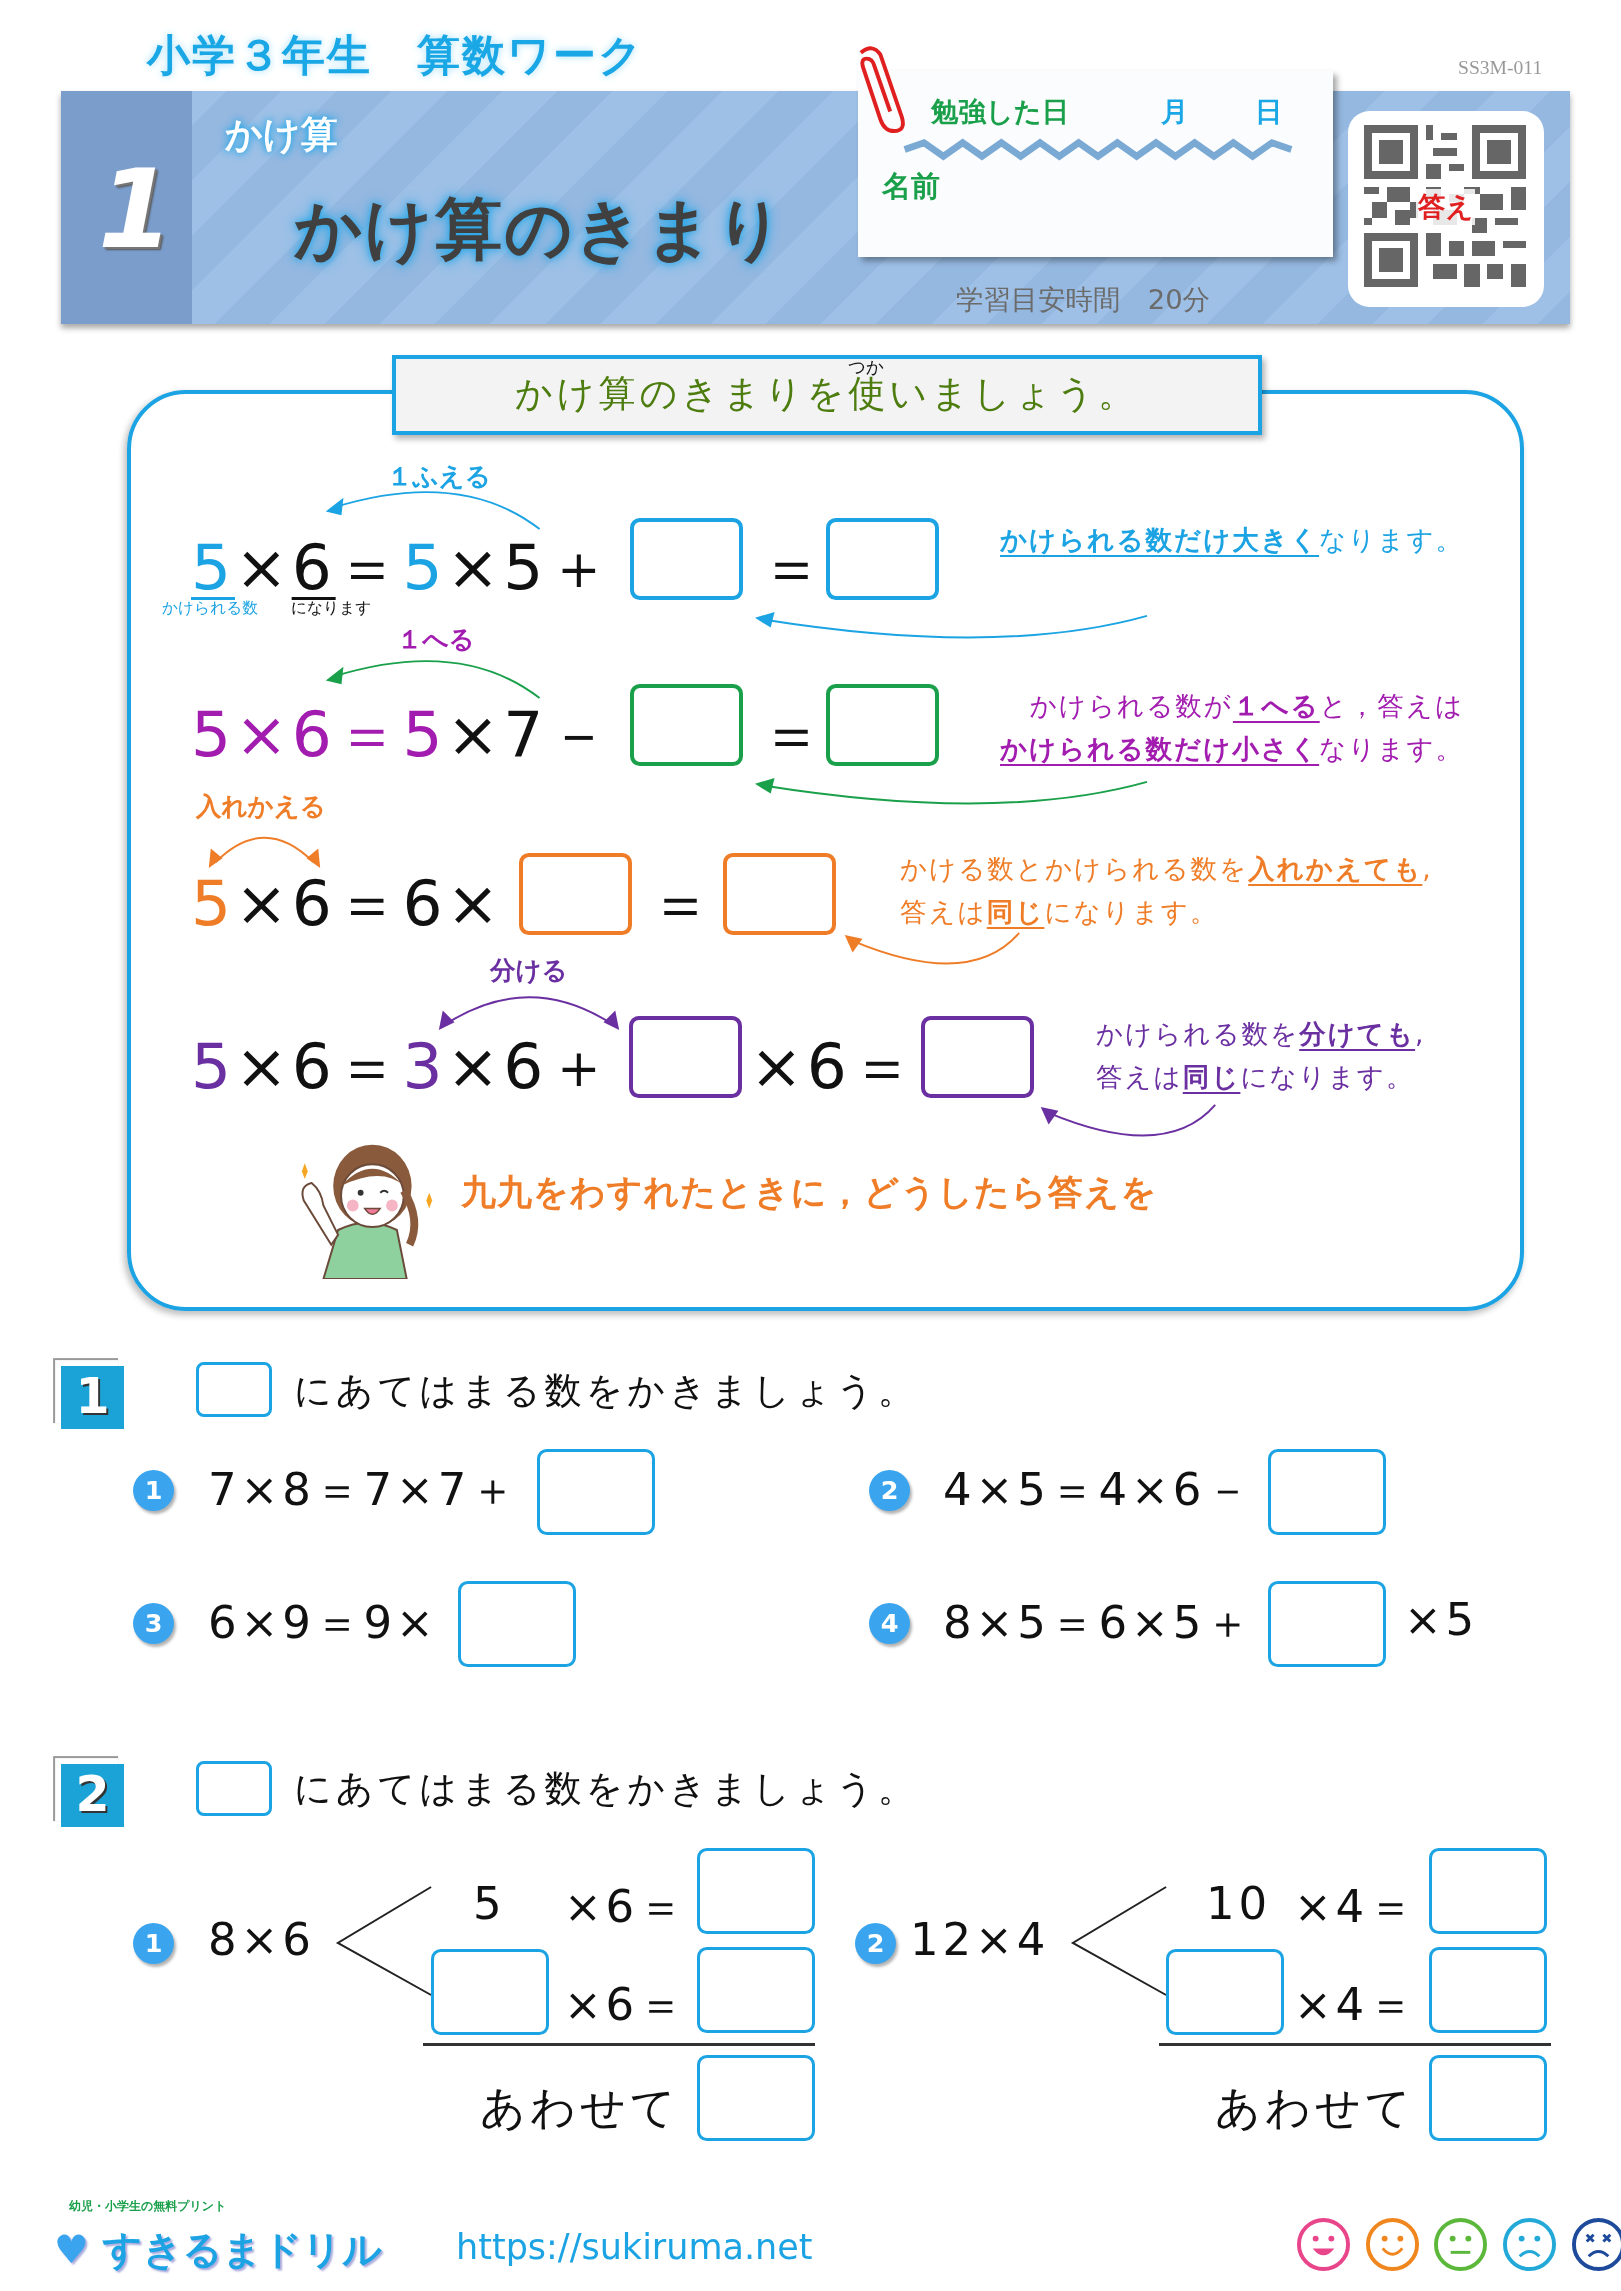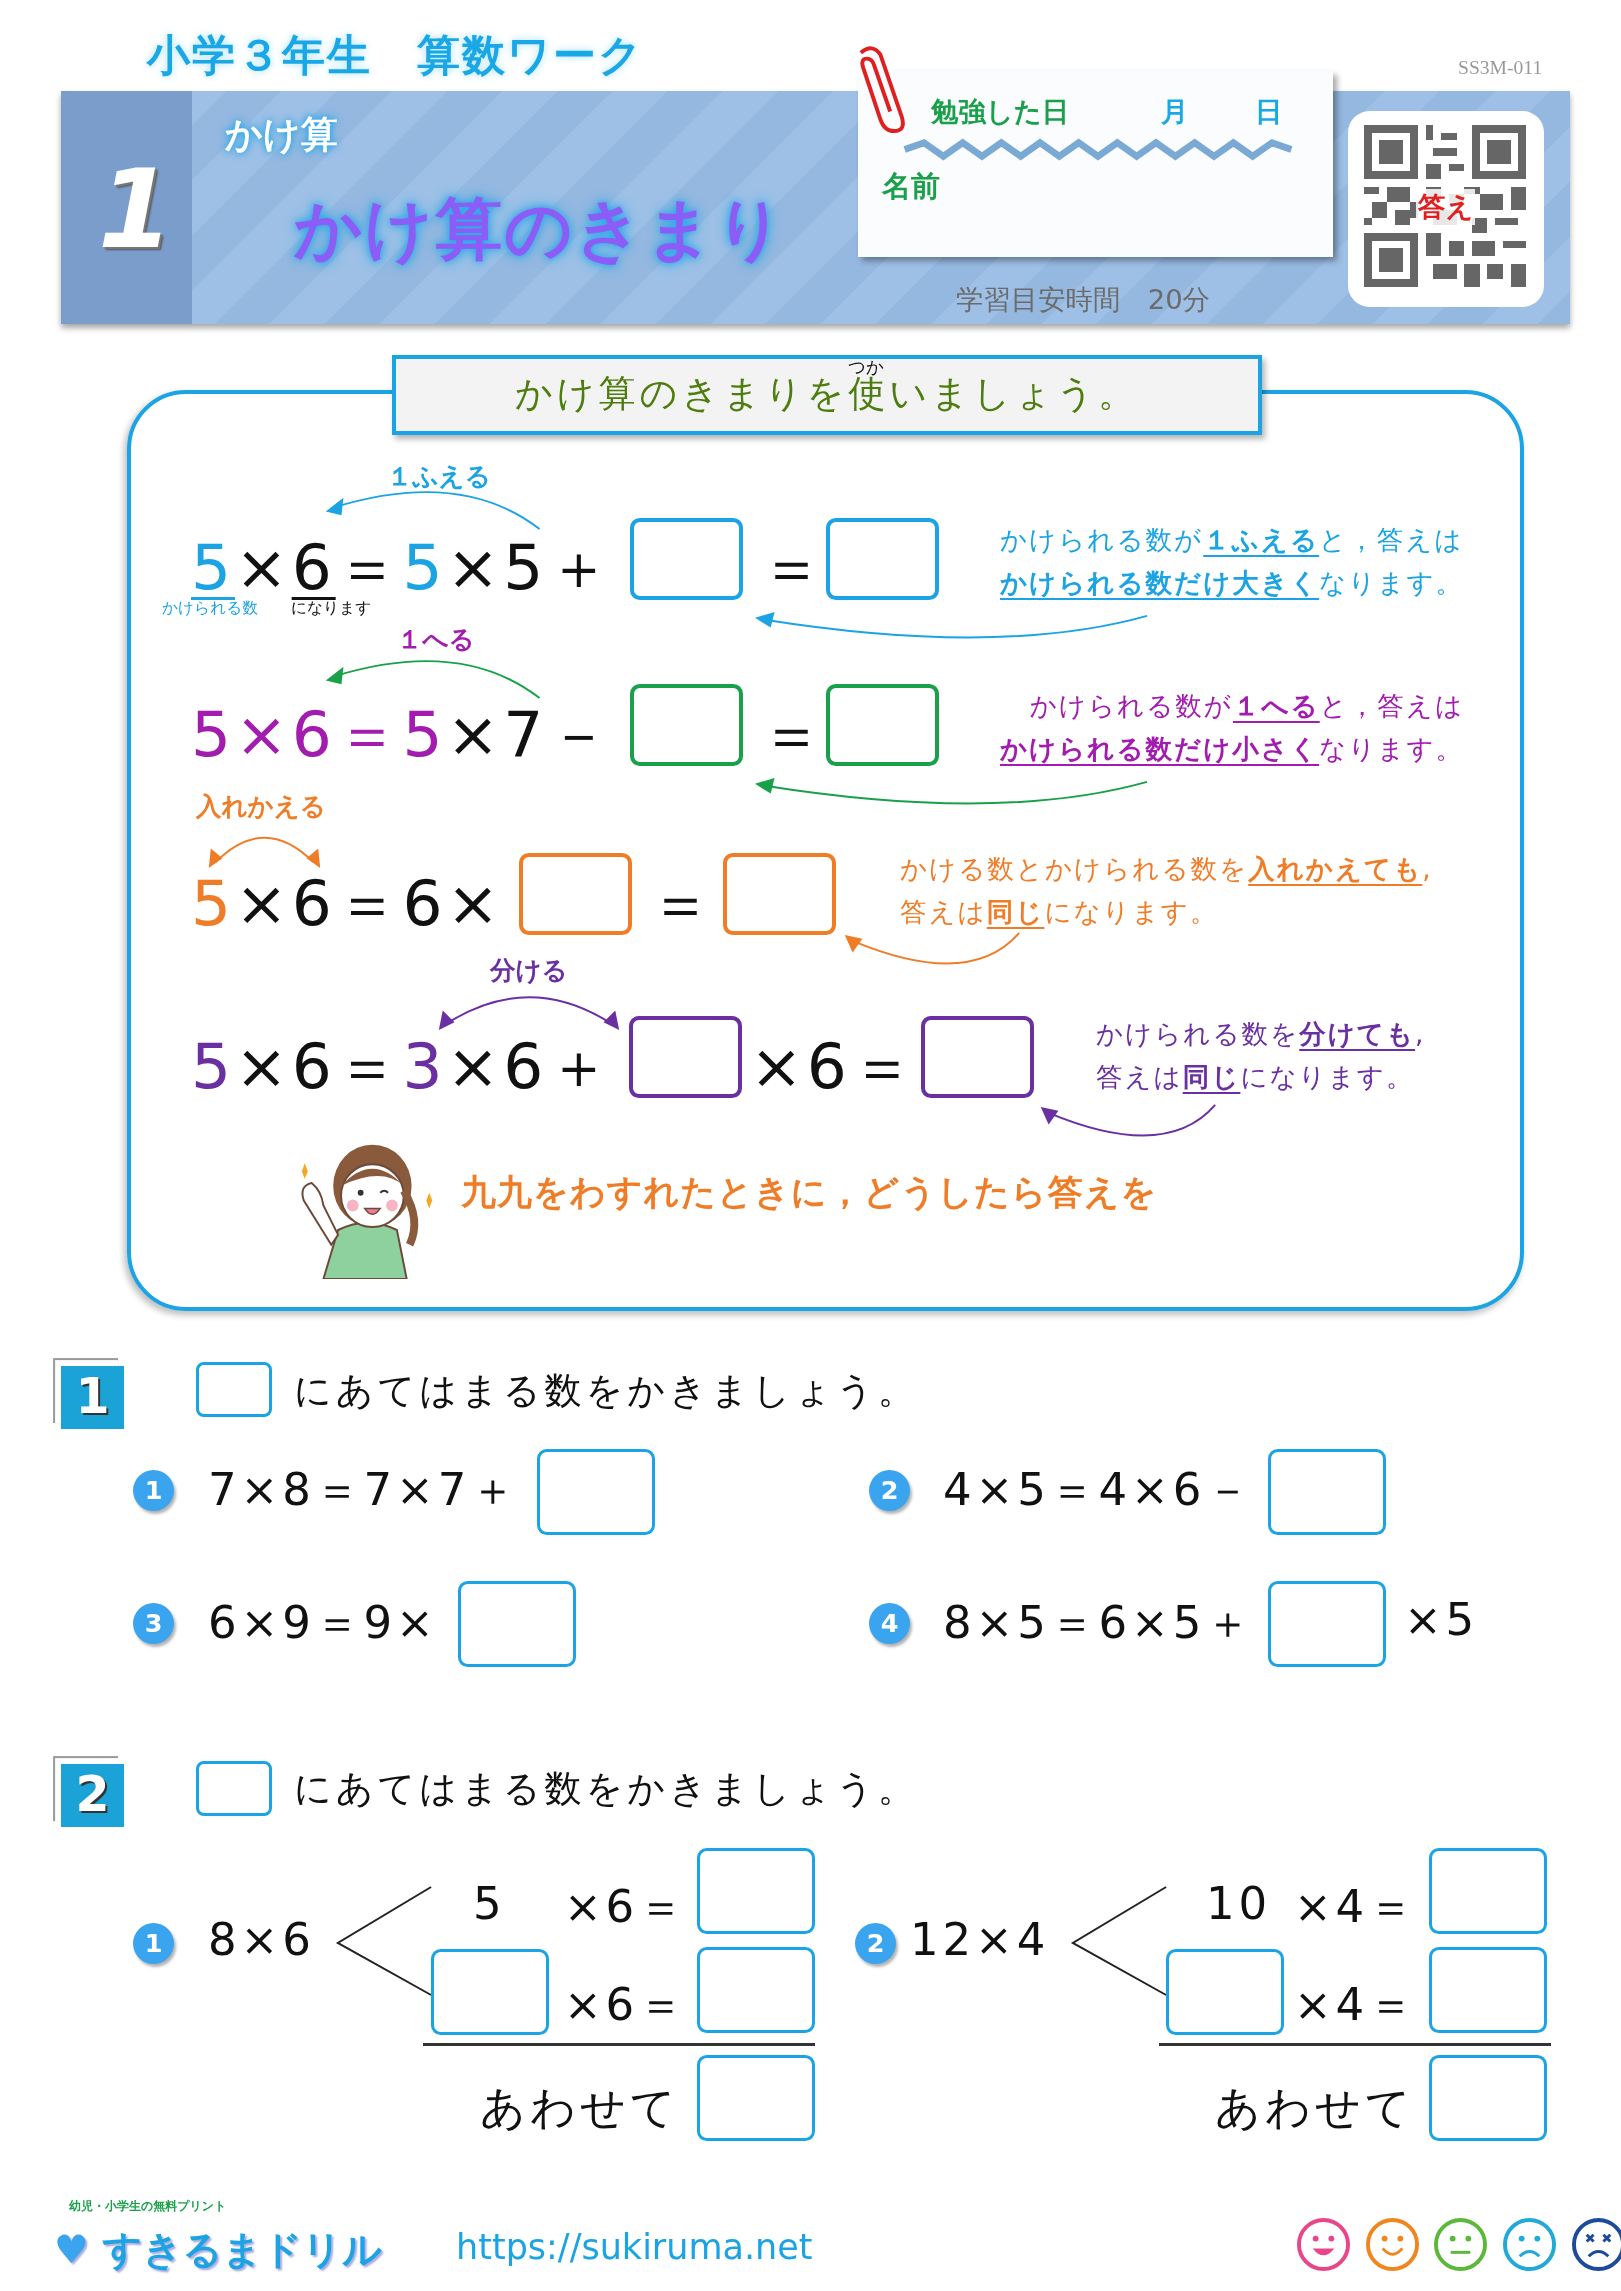--- a/index.html
+++ b/index.html
@@ -6,21 +6,21 @@
   html,body{width:1621px;height:2292px;background:#fff;overflow:hidden;}
   body{position:relative;font-family:"DejaVu Sans","Liberation Sans",sans-serif;color:#111;}
   .abs{position:absolute;}
   
   .series-title{left:147px;top:27.4px;font-size:43px;font-weight:bold;color:#1aa7e6;letter-spacing:2px;text-shadow:0 0 5.9px #bfe8fa,0 0 9.8px #d6f1fc;}
   .code{left:1458px;top:57px;font-family:"Liberation Serif",serif;font-size:19.6px;color:#999;}
   .banner{left:61px;top:91px;width:1509px;height:233px;background:repeating-linear-gradient(135deg,#9ec0e6 0 39px,#95b8e0 39px 78px);box-shadow:0 3.9px 5.9px rgba(0,0,0,.35);}
   .banner-num-col{left:61px;top:91px;width:131px;height:233px;background:#7a9dcc;}
   .banner-num{left:98px;top:147px;font-size:108px;font-weight:bold;font-style:italic;color:#fff;text-shadow:2px 2px 0 #777,2.9px 2.9px 2px #555;}
   .banner-sub{left:225px;top:110px;font-size:37px;font-weight:bold;color:#fff;text-shadow:0 0 5.9px #2aa8e8,0 0 9.8px #2aa8e8;}
-  .banner-title{left:294px;top:184px;font-size:67px;font-weight:bold;color:#8b5cf6;letter-spacing:2px;text-shadow:0 0 7.8px #2aa8e8,0 0 13.7px #2aa8e8;text-align:right;}
+  .banner-title{left:294px;top:184px;font-size:67px;font-weight:bold;color:#404040;letter-spacing:2px;text-shadow:0 0 7.8px #2aa8e8,0 0 13.7px #2aa8e8;text-align:right;}
   .card{left:858px;top:71px;width:475px;height:186px;background:#fbfcfd;box-shadow:3.9px 3.9px 5.9px rgba(0,0,0,.35);}
   .card-date-label{left:931px;top:94px;font-size:27.4px;font-weight:bold;color:#1aa04a;}
   .card-month{left:1161px;top:94px;font-size:27.4px;font-weight:bold;color:#1aa7e6;}
   .card-day{left:1255px;top:94px;font-size:27.4px;font-weight:bold;color:#1aa7e6;}
   .card-name-label{left:882px;top:167px;font-size:29px;font-weight:bold;color:#1aa04a;}
   .study-time{left:956px;top:282px;font-size:27.4px;color:#6b6b6b;}
   .qr{left:1348px;top:111px;width:196px;height:196px;background:#fff;border-radius:21.6px;}
   .qr-inner{left:1364px;top:125px;width:162px;height:162px;}
   .qr-label{left:1416px;top:189px;font-size:27.4px;font-weight:bold;color:#e02020;background:rgba(255,255,255,.85);padding:0 2px;}
   
@@ -133,21 +133,20 @@
 <div class="abs small-label blue" style="left:162px;top:598px">かけられる数</div>
 <div class="abs small-label" style="left:291px;top:598px">になります</div>
 <div class="abs box" style="left:630px;top:518px;width:113px;height:82px;border-color:#1ba3e3"></div>
 <div class="abs eq" style="left:760px;top:525px">＝</div>
 <div class="abs box" style="left:826px;top:518px;width:113px;height:82px;border-color:#1ba3e3"></div>
 <svg class="abs" style="left:745px;top:608px" width="412" height="49" viewBox="0 0 420 50">
   <path d="M410 8 Q260 50 20 12" fill="none" stroke="#1ba3e3" stroke-width="2"></path>
   <polygon points="10,10 30,4 26,20" fill="#1ba3e3"></polygon>
 </svg>
 <div class="abs note blue" style="left:1000px;top:518px">
-  <div><span>かけられる数が</span><b>１ふえる</b><span>と，答えは</span></div>
   <div><b>かけられる数だけ大きく</b><span>なります。</span></div>
 </div>
 
 <div class="abs arrow-label green" style="left:397px;top:622px">１へる</div>
 <svg class="abs" style="left:314px;top:647px" width="255" height="59" viewBox="0 0 260 60">
   <path d="M230 52 Q150 -10 20 30" fill="none" stroke="#1aa04a" stroke-width="2"></path>
   <polygon points="12,34 30,20 28,38" fill="#1aa04a"></polygon>
 </svg>
 <div class="abs eq" style="left:191px;top:692px">
   <span class="green">5×6＝</span><span class="green">5</span><span>×7－</span>

